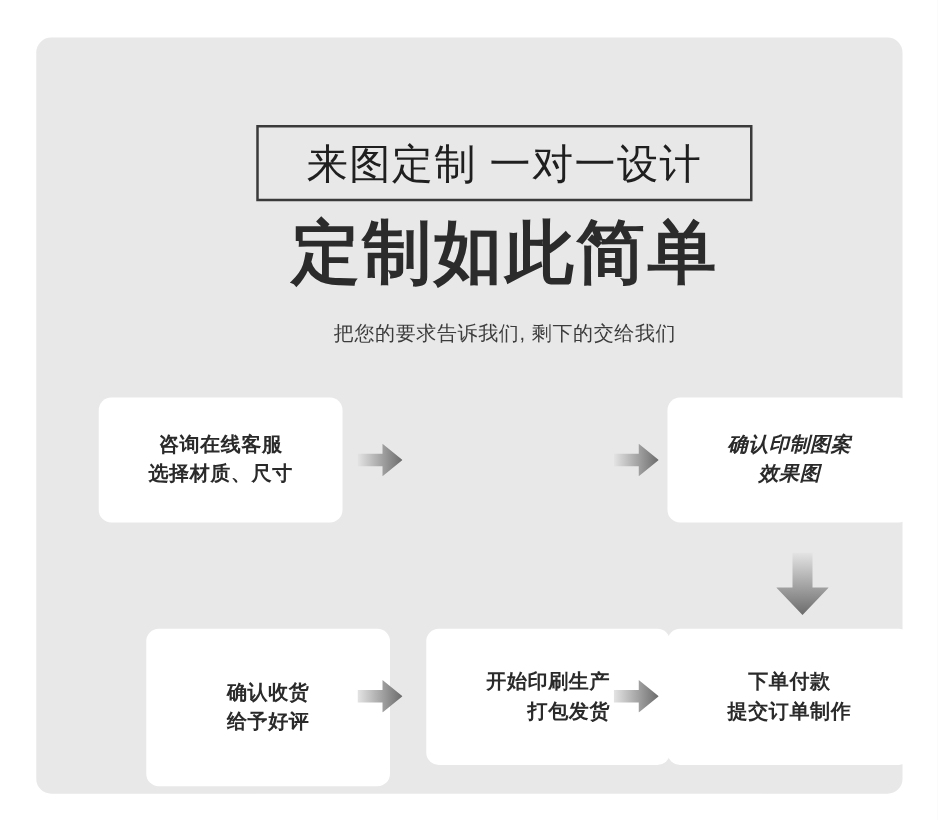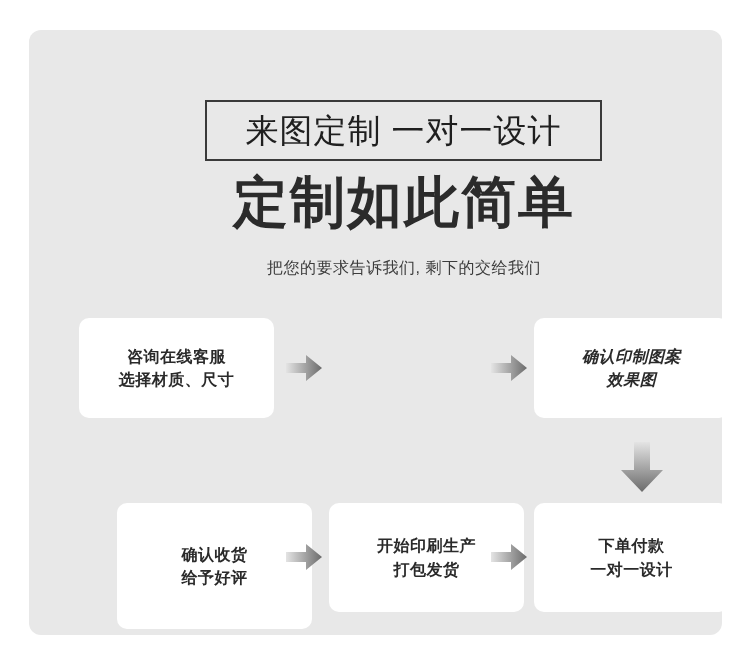--- a/index.html
+++ b/index.html
@@ -99,21 +99,21 @@
     letter-spacing: 0.5px;
     white-space: pre-line;
   }
 
   
   #card-1 { left: 50px;  top: 288px; width: 195px; height: 100px; }
   #card-2 { left: 300px; top: 288px; width: 195px; height: 100px; }
   #card-3 { left: 505px; top: 288px; width: 195px; height: 100px; font-style: italic; }
   
   #card-4 { left: 50px;  top: 473px; width: 195px; height: 126px; margin-left: 38px; }
-  #card-5 { left: 300px; top: 473px; width: 195px; height: 109px; }
+  #card-5 { left: 312px; top: 473px; width: 195px; height: 109px; text-align: right; }
   #card-6 { left: 505px; top: 473px; width: 195px; height: 109px; }
 
   
   .arrow-right {
     position: absolute;
     width: 36px;
     height: 26px;
   }
   #arrow-1 { left: 257px; top: 325px; }
   #arrow-2 { left: 462px; top: 325px; }
@@ -220,17 +220,17 @@
             <stop offset="0%" stop-color="#e4e4e4"></stop>
             <stop offset="100%" stop-color="#6b6b6b"></stop>
           </linearGradient>
         </defs>
         <path d="M0 8 L20 8 L20 0 L36 13 L20 26 L20 18 L0 18 Z" fill="url(#gradR4)"></path>
       </svg>
     </div>
 
     <div class="step-card" id="card-6">
       <span class="step-text">下单付款
-一对一设计</span>
+提交订单制作</span>
     </div>
 
   </div>
 </div>
 
 </body></html>

